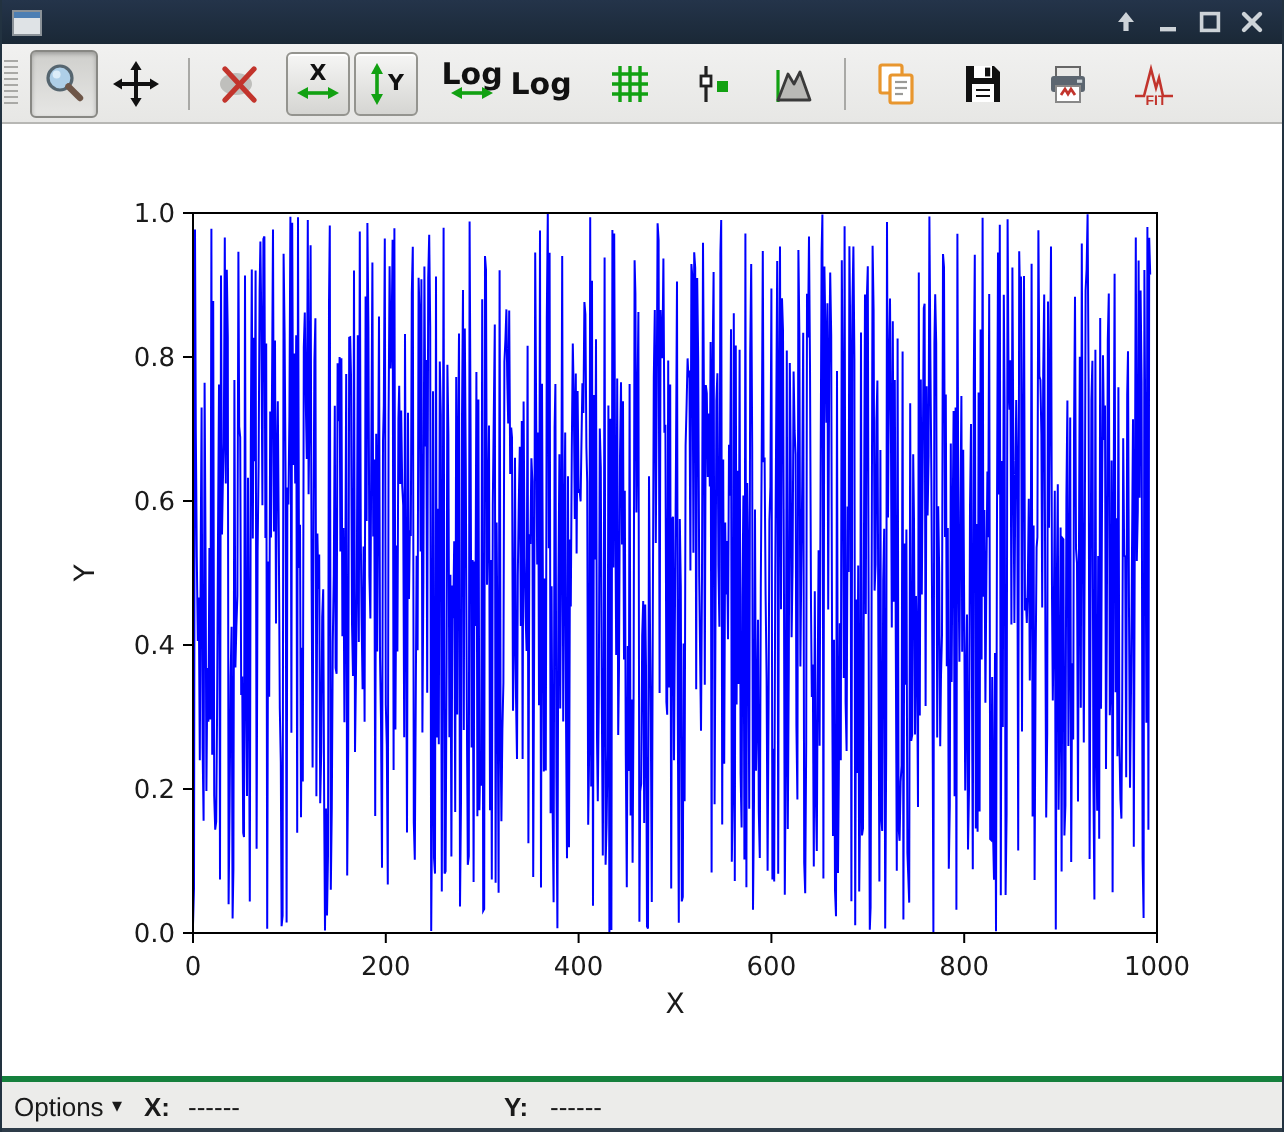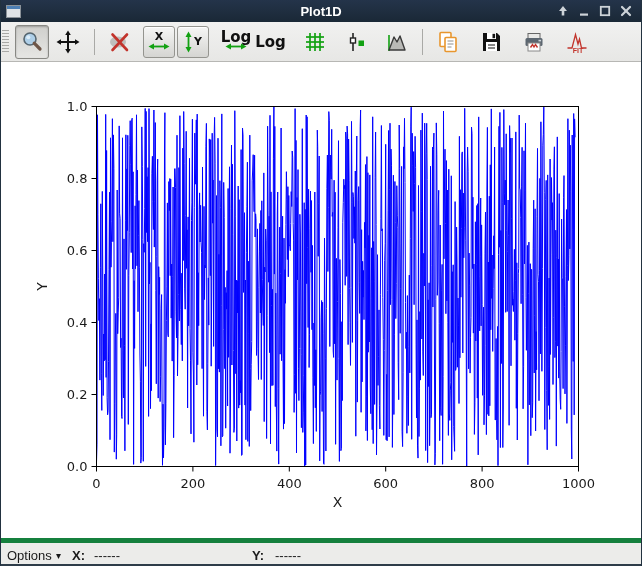--- a/index.html
+++ b/index.html
@@ -38,37 +38,36 @@
         box-shadow:inset 0 1px 2px rgba(0,0,0,.25);}
   .axl{font-family:"DejaVu Sans",sans-serif;font-weight:bold;font-size:11px;color:#111;line-height:10px;}
   .logl{font-family:"DejaVu Sans",sans-serif;font-weight:bold;font-size:15px;color:#111;line-height:10px;}
 
   
   .canvas{position:absolute;top:62px;left:0;width:642px;height:476px;background:#ffffff;}
   .canvas svg text{font-family:"DejaVu Sans",sans-serif;}
 
   
   .statusbar{position:absolute;top:538px;left:0;width:642px;height:28px;box-sizing:border-box;
-             background:#ececea;border-top:5px solid #15803d;font-size:13px;color:#1a1a1a;}
+             background:#ececea;border-top:3px solid #15803d;font-size:13px;color:#1a1a1a;}
   .statusbar span{position:absolute;top:0;line-height:26px;white-space:pre;}
   .sb-options{left:7px;cursor:pointer;}
   .sb-caret{left:56px;font-size:10px;}
   .sb-xl{left:72px;font-weight:bold;}
   .sb-xv{left:94px;}
   .sb-yl{left:252px;font-weight:bold;}
   .sb-yv{left:275px;}
 </style>
 </head>
 <body>
 
 <div class="window">
 
   <div class="titlebar">
     <div class="win-icon"></div>
-    <div class="title-text">Plot1D</div>
     <div class="controls">
       <div class="ctl">
         <svg width="12" height="12" viewBox="0 0 12 12">
             <path d="M6 1 L10 6 L7.3 6 L7.3 10.5 L4.7 10.5 L4.7 6 L2 6 Z" fill="#cdd3d8"></path>
           </svg>
       </div>
       <div class="ctl">
         <svg width="12" height="12" viewBox="0 0 12 12">
             <rect x="2" y="8.5" width="8" height="2.2" fill="#cdd3d8"></rect>
           </svg>

